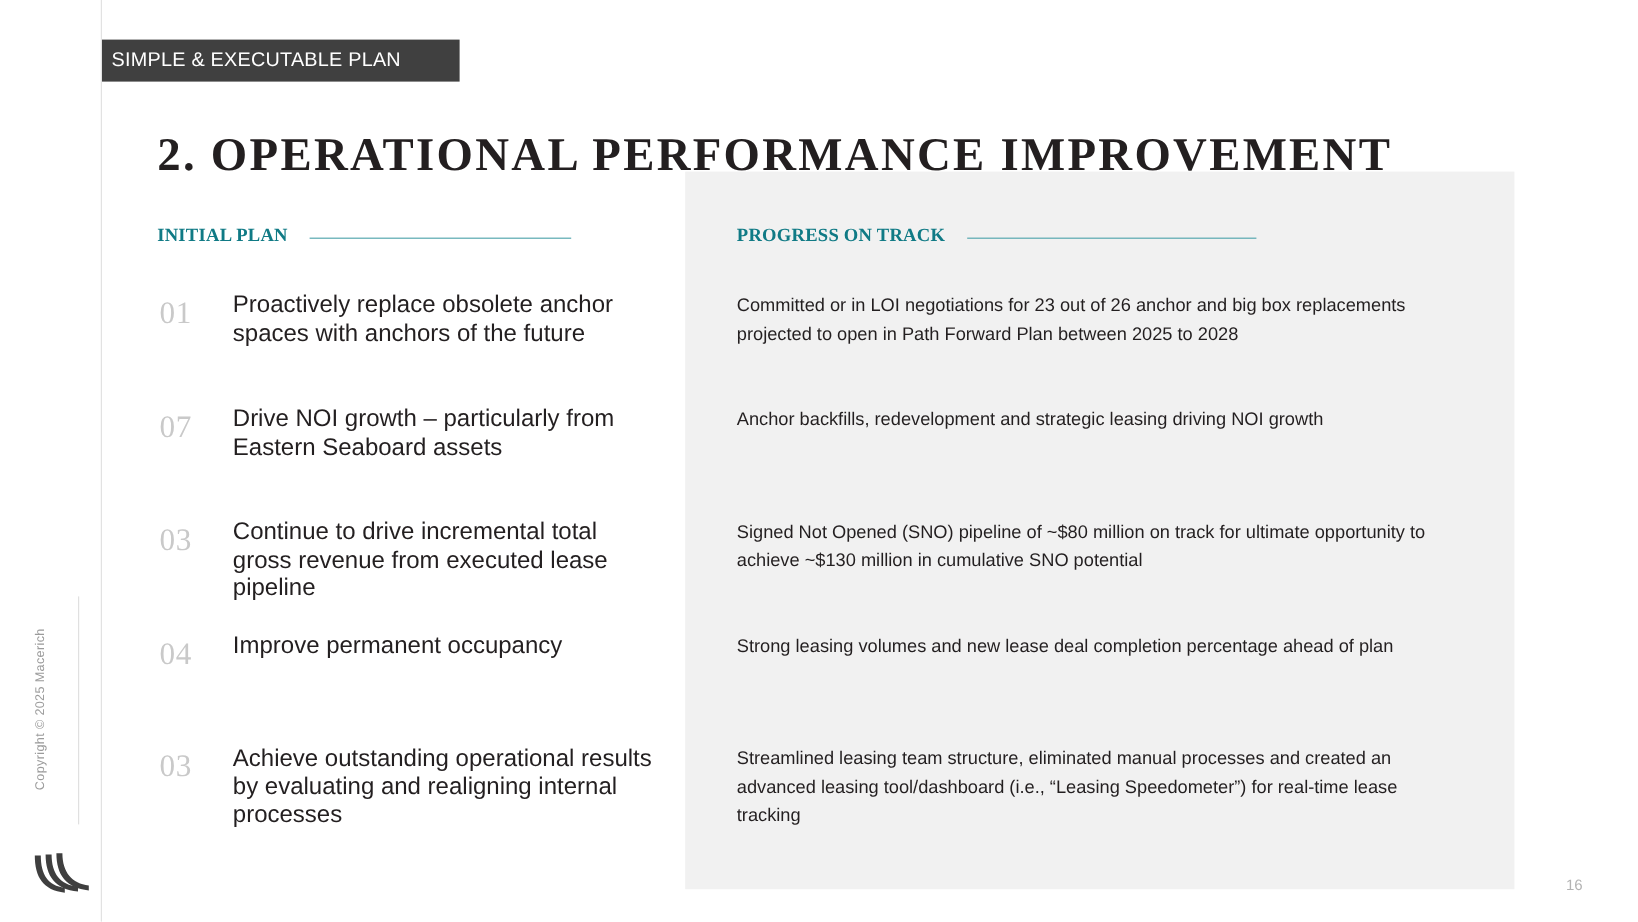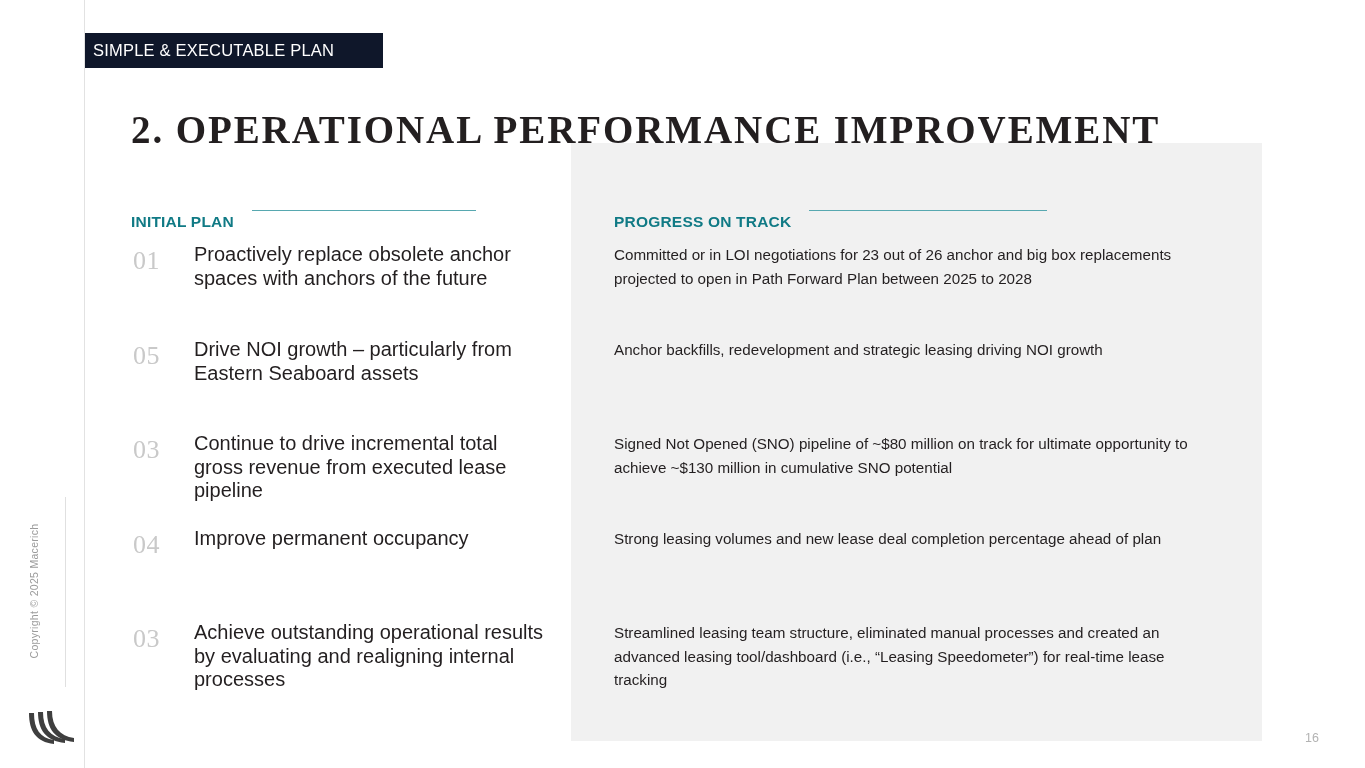--- a/index.html
+++ b/index.html
@@ -54,21 +54,21 @@
     top: 707px;
     width: 52px;
     height: 44px;
   }
 
   
   .eyebrow-banner {
     position: absolute;
     left: 85px; top: 33px;
     width: 298px; height: 35px;
-    background: #0f172a;
+    background: #404040;
     display: flex;
     align-items: center;
   }
   .eyebrow-text {
     color: #ffffff;
     font-size: 16.5px;
     letter-spacing: 0.2px;
     padding-left: 8px;
     font-weight: 400;
     font-family: "Liberation Sans", sans-serif;
@@ -100,22 +100,21 @@
     align-items: center;
   }
   .col-head.left  { left: 131px; top: 188px; width: 345px; }
   .col-head.right { left: 614px; top: 188px; width: 433px; }
   .col-head-label {
     font-size: 15.5px;
     font-weight: 700;
     color: #107a85;
     letter-spacing: 0.2px;
     white-space: nowrap;
-    font-family: Liberation Sans, sans-serif;
-    margin-top: 25px;
+    font-family: Liberation Serif, serif;
   }
   .col-head-rule {
     flex: 1 1 auto;
     height: 1px;
     background: #57a8b0;
     margin-left: 18px;
     margin-top: 2px;
   }
 
   
@@ -198,21 +197,21 @@
 
 <div class="rows">
 
   <div class="row">
     <div class="row-num" style="left:133px; top:248px;">01</div>
     <div class="row-left-text" style="top:243px;">Proactively replace obsolete anchor spaces with anchors of the future</div>
     <div class="row-right-text" style="top:243px;">Committed or in LOI negotiations for 23 out of 26 anchor and big box replacements projected to open in Path Forward Plan between 2025 to 2028</div>
   </div>
 
   <div class="row">
-    <div class="row-num" style="left:133px; top:343px;">05</div>
+    <div class="row-num" style="left:133px; top:343px;">07</div>
     <div class="row-left-text" style="top:338px;">Drive NOI growth – particularly from Eastern Seaboard assets</div>
     <div class="row-right-text" style="top:338px;">Anchor backfills, redevelopment and strategic leasing driving NOI growth</div>
   </div>
 
   <div class="row">
     <div class="row-num" style="left:133px; top:437px;">03</div>
     <div class="row-left-text" style="top:432px;">Continue to drive incremental total gross revenue from executed lease pipeline</div>
     <div class="row-right-text" style="top:432px;">Signed Not Opened (SNO) pipeline of ~$80 million on track for ultimate opportunity to achieve ~$130 million in cumulative SNO potential</div>
   </div>
 

